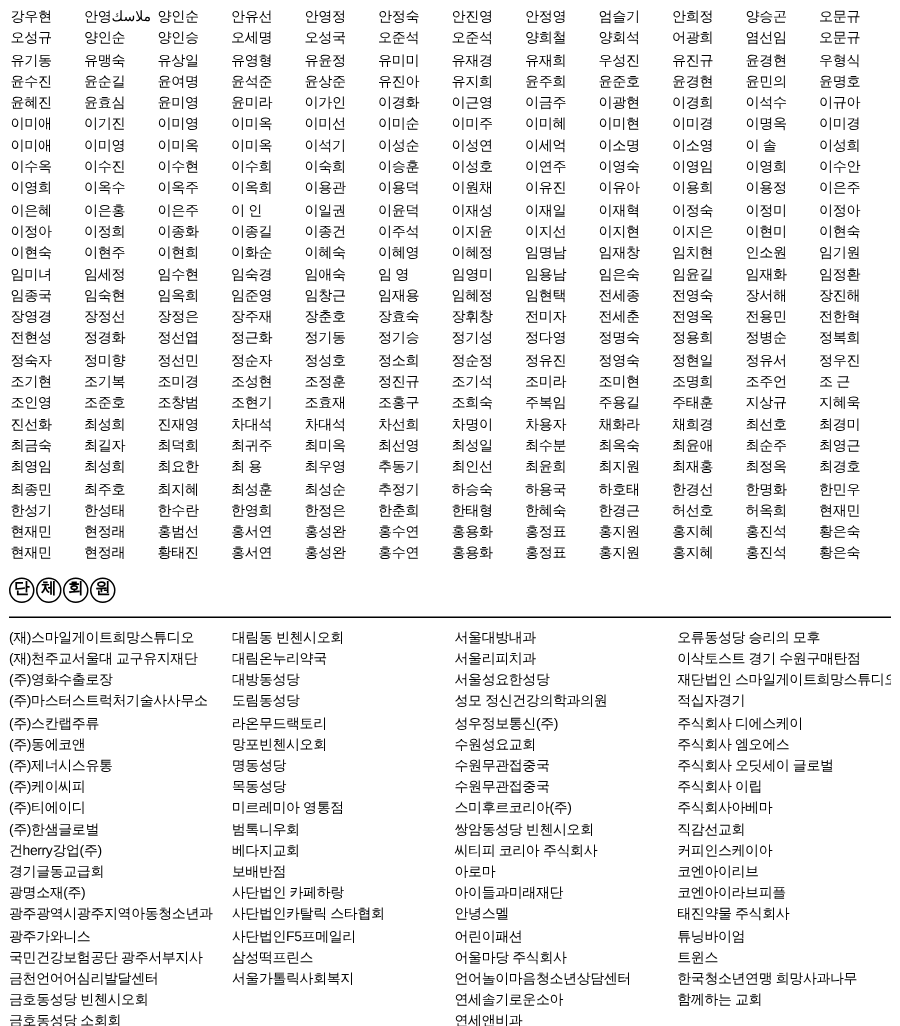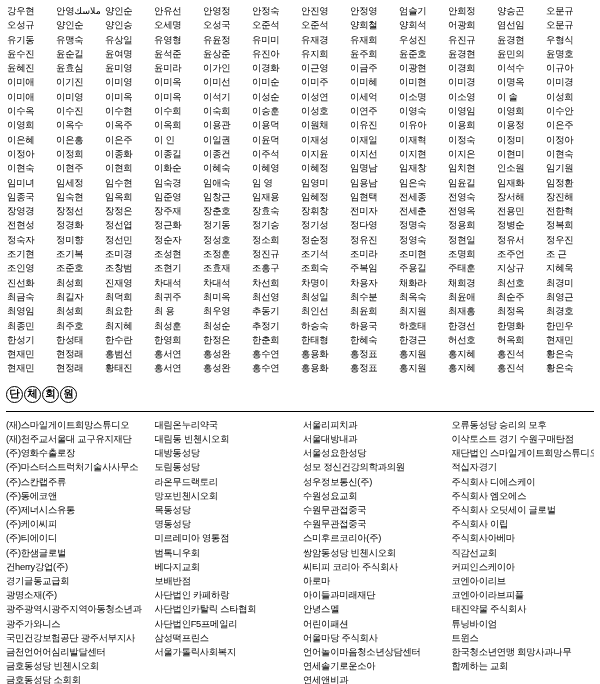--- a/index.html
+++ b/index.html
@@ -445,41 +445,41 @@
         <div class="org-cell">경기글동교급회</div>
         <div class="org-cell">광명소재(주)</div>
         <div class="org-cell">광주광역시광주지역아동청소년과</div>
         <div class="org-cell">광주가와니스</div>
         <div class="org-cell">국민건강보험공단 광주서부지사</div>
         <div class="org-cell">금천언어어심리발달센터</div>
         <div class="org-cell">금호동성당 빈첸시오회</div>
         <div class="org-cell">금호동성당 소회회</div>
       </div>
     <div class="org-col" id="org-col2">
+        <div class="org-cell">대림동 빈첸시오회</div>
         <div class="org-cell">대림온누리약국</div>
-        <div class="org-cell">대림동 빈첸시오회</div>
         <div class="org-cell">대방동성당</div>
         <div class="org-cell">도림동성당</div>
         <div class="org-cell">라온무드랙토리</div>
         <div class="org-cell">망포빈첸시오회</div>
+        <div class="org-cell">명동성당</div>
         <div class="org-cell">목동성당</div>
-        <div class="org-cell">명동성당</div>
         <div class="org-cell">미르레미아 영통점</div>
         <div class="org-cell">범톡니우회</div>
         <div class="org-cell">베다지교회</div>
         <div class="org-cell">보배반점</div>
         <div class="org-cell">사단법인 카페하랑</div>
         <div class="org-cell">사단법인카탈릭 스타협회</div>
         <div class="org-cell">사단법인F5프메일리</div>
         <div class="org-cell">삼성떡프린스</div>
         <div class="org-cell">서울가톨릭사회복지</div>
       </div>
     <div class="org-col" id="org-col3">
+        <div class="org-cell">서울대방내과</div>
         <div class="org-cell">서울리피치과</div>
-        <div class="org-cell">서울대방내과</div>
         <div class="org-cell">서울성요한성당</div>
         <div class="org-cell">성모 정신건강의학과의원</div>
         <div class="org-cell">성우정보통신(주)</div>
         <div class="org-cell">수원성요교회</div>
         <div class="org-cell">수원무관접중국</div>
         <div class="org-cell">수원무관접중국</div>
         <div class="org-cell">스미후르코리아(주)</div>
         <div class="org-cell">쌍암동성당 빈첸시오회</div>
         <div class="org-cell">씨티피 코리아 주식회사</div>
         <div class="org-cell">아로마</div>

